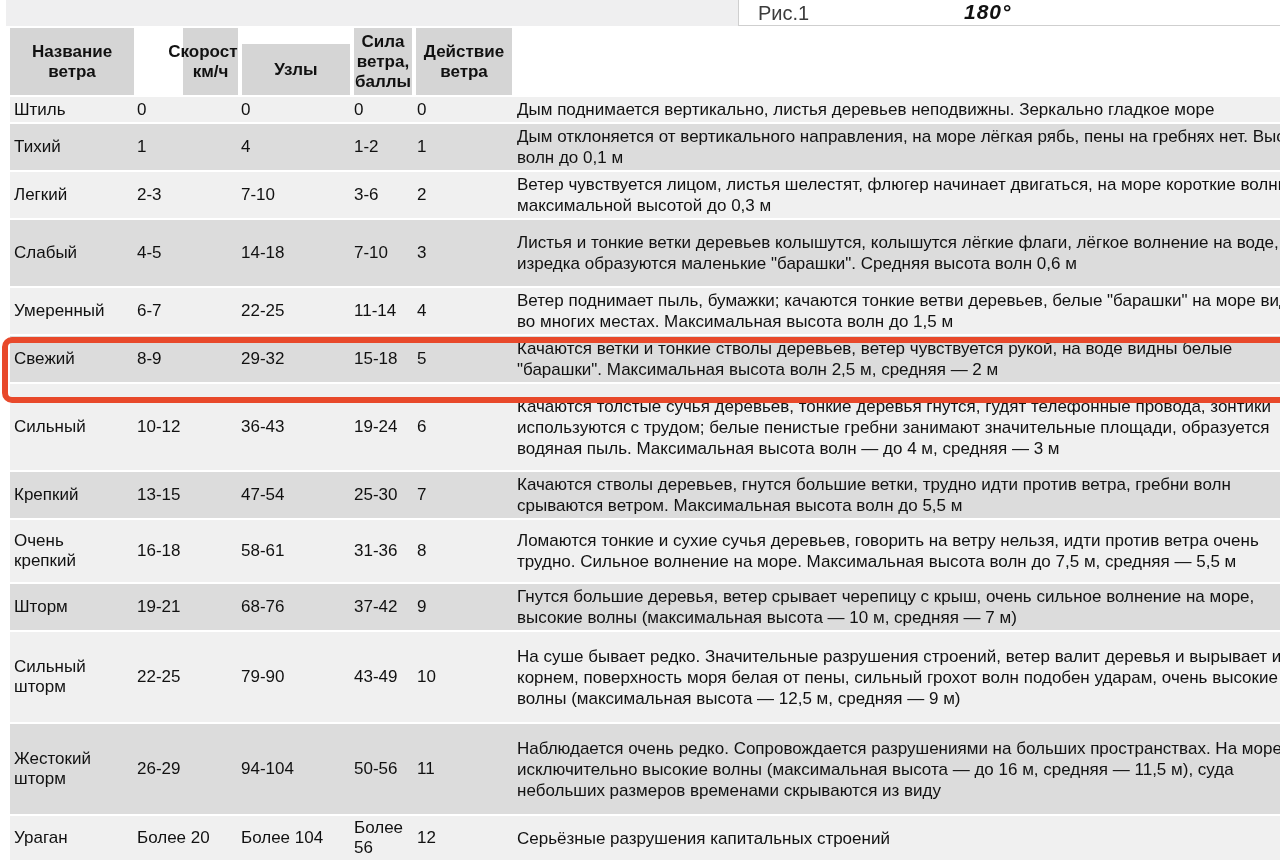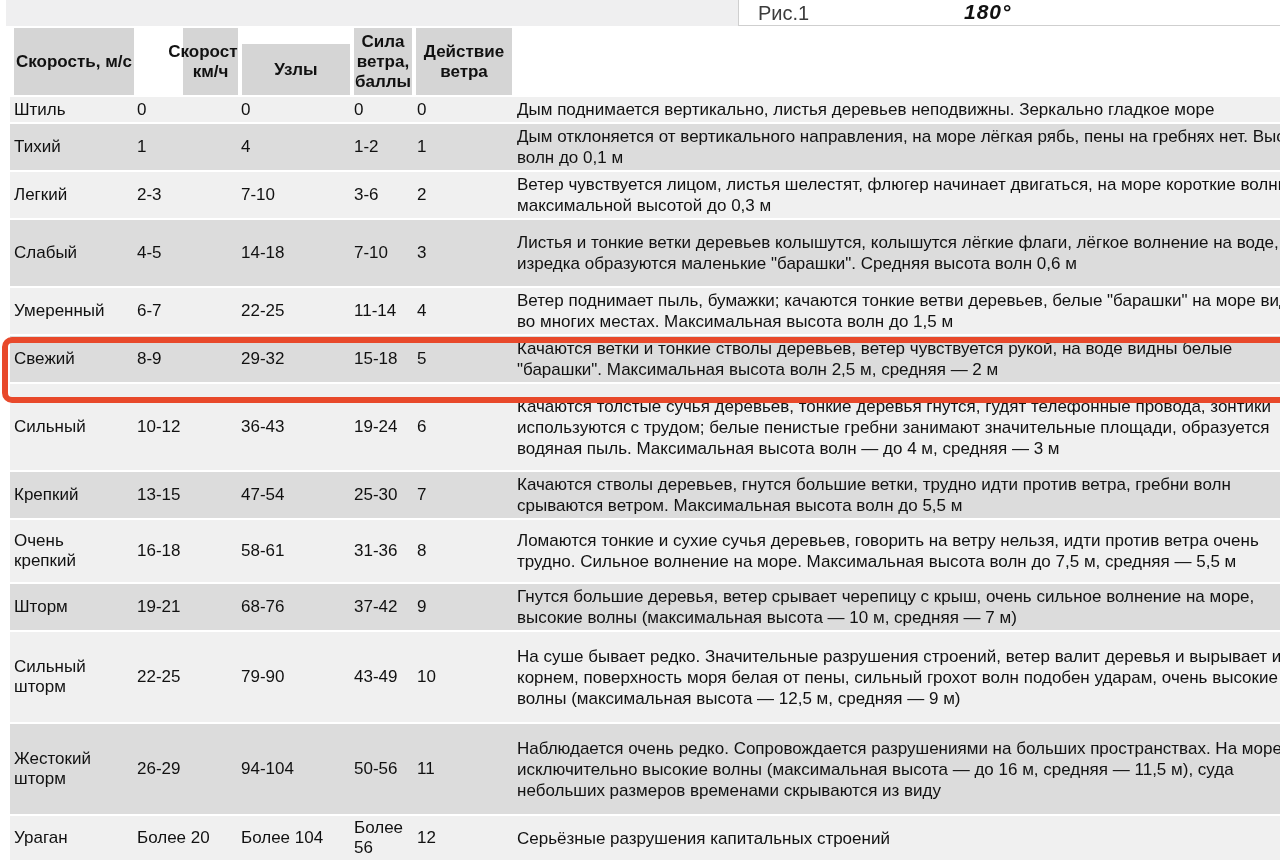--- a/index.html
+++ b/index.html
@@ -49,22 +49,22 @@
 
 <div class="page">
   <div class="top-gray"></div>
   <div class="fig-box">
     <span class="fig-caption">Рис.1</span>
     <span class="fig-angle">180°</span>
   </div>
 
   <div class="table">
     <div class="thead" id="thead">
-        <div class="hc hc1" style="background: rgb(213, 213, 213);">
-          <span>Скорость, м/с</span>
+        <div class="hc hc0" style="background: rgb(213, 213, 213);">
+          <span>Название ветра</span>
         </div>
         <div class="hc hc2" style="background: rgb(213, 213, 213); margin-left: 45px;">
           <span>Скорость, км/ч</span>
         </div>
         <div class="hc hc3" style="background: rgb(213, 213, 213); margin-top: 16px;">
           <span>Узлы</span>
         </div>
         <div class="hc hc4" style="background: rgb(213, 213, 213);">
           <span>Сила ветра, баллы</span>
         </div>

